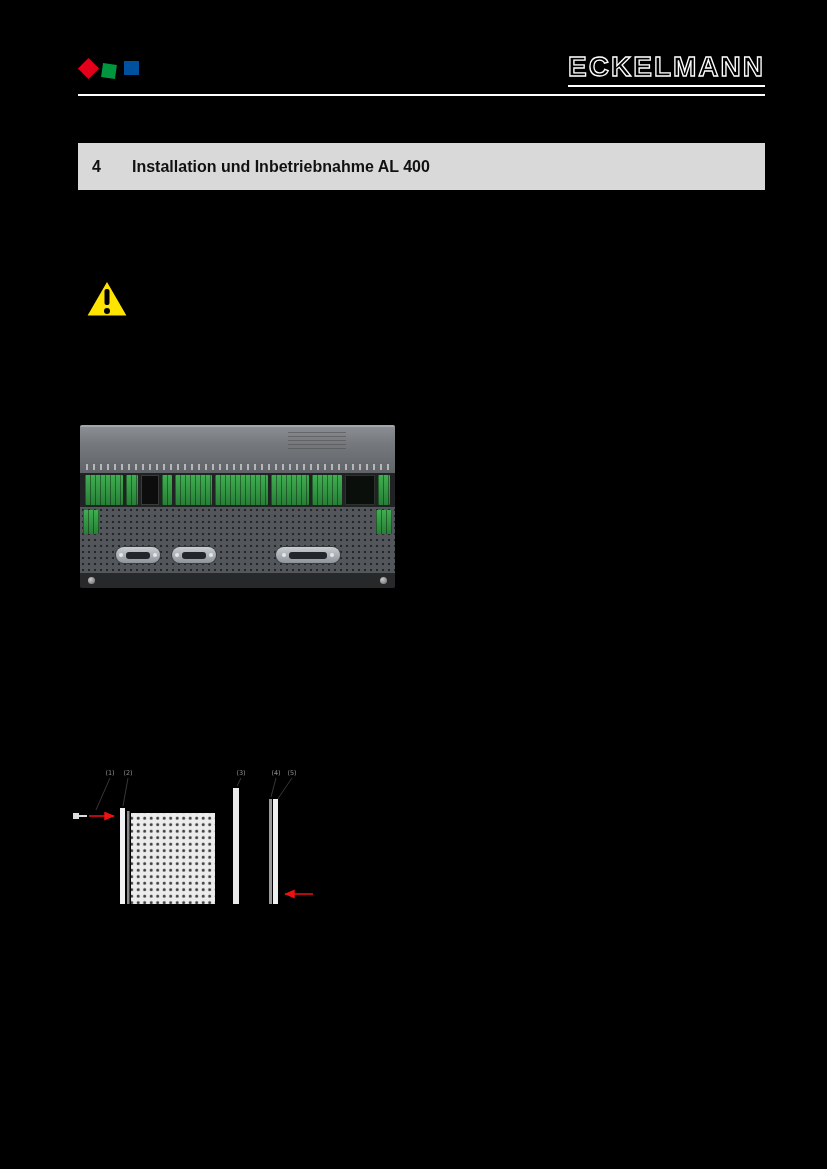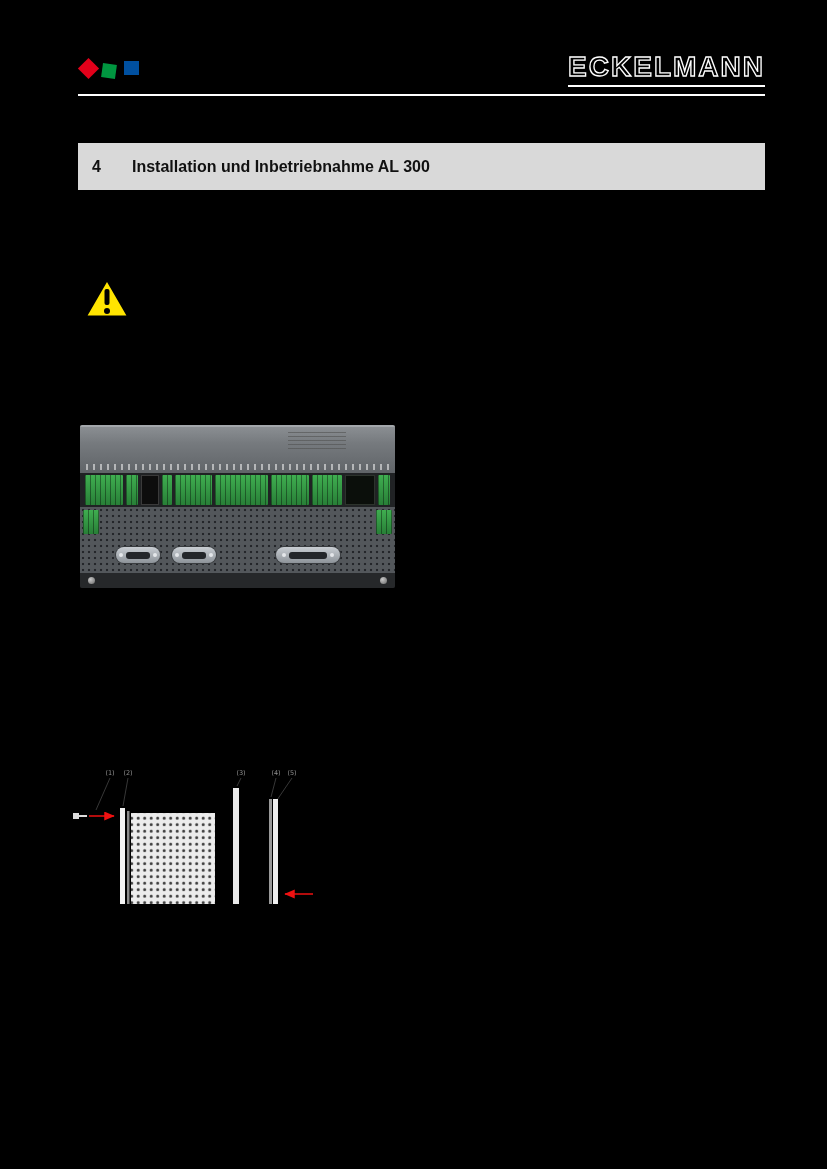--- a/index.html
+++ b/index.html
@@ -131,21 +131,21 @@
   <div class="logo-marks">
     <div class="diamond"></div>
     <div class="sq-green"></div>
     <div class="sq-blue"></div>
   </div>
   <div class="brand">ECKELMANN</div>
   <div class="rule top"></div>
 
   <div class="section-bar">
     <span class="num">4</span>
-    <span class="title">Installation und Inbetriebnahme AL 300</span>
+    <span class="title">Installation und Inbetriebnahme AL 400</span>
   </div>
 
   <div class="warn">
     <svg viewBox="0 0 50 44" width="50" height="44">
       <path d="M25 3 L47 41 L3 41 Z" fill="#ffe400" stroke="#000" stroke-width="3" stroke-linejoin="round"></path>
       <rect x="22.5" y="13" width="5" height="16" rx="2" fill="#000"></rect>
       <circle cx="25" cy="35" r="3" fill="#000"></circle>
     </svg>
   </div>
 

